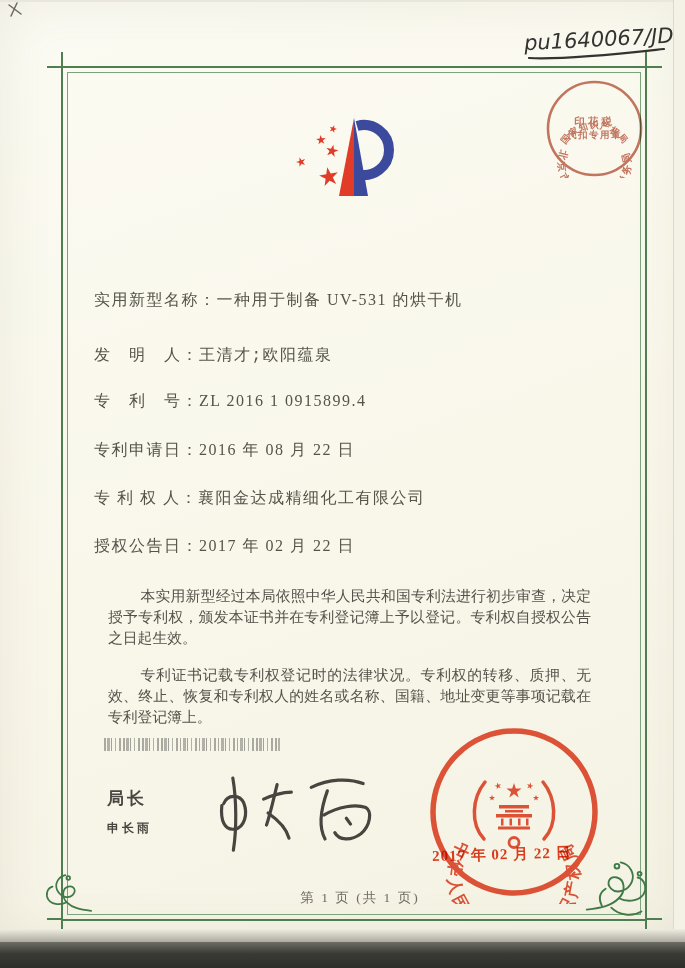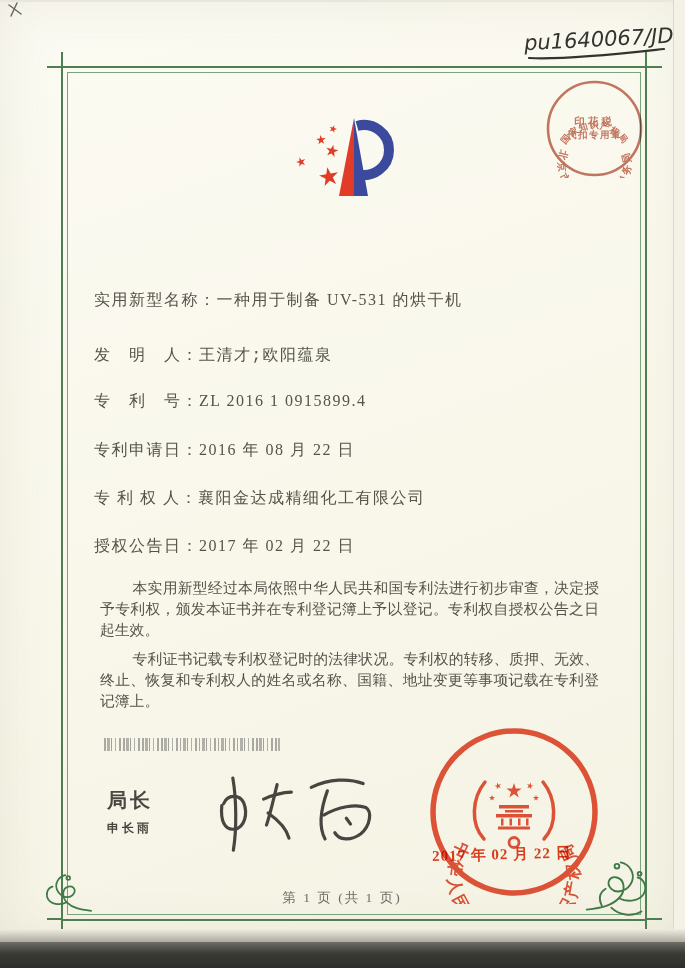--- a/index.html
+++ b/index.html
@@ -34,47 +34,47 @@
 
   .title{
     position:absolute;left:62px;top:202px;width:585px;margin:0;text-align:center;
     font-size:37px;font-weight:600;letter-spacing:9px;color:#4a4942;
   }
 
   .field{position:absolute;left:94px;font-size:16px;color:#56544a;letter-spacing:1.5px;white-space:nowrap;}
   .f0{top:290px;} .f1{top:345px;font-family:Liberation Mono, monospace;} .f2{top:391px;} .f3{top:440px;} .f4{top:488px;text-align:right;} .f5{top:536px;}
 
   .paras{position:absolute;left:92px;top:570px;width:515px;font-size:14.8px;line-height:21px;color:#54524a;text-align:justify;}
-  .paras p{margin:8px;text-indent:2.2em;}
+  .paras p{margin:16px;text-indent:2.2em;}
 
   .barcode{
     position:absolute;left:104px;top:738px;width:176px;height:13px;opacity:.75;
     background:repeating-linear-gradient(90deg,
       #8f8f89 0px,#8f8f89 1.5px,transparent 1.5px,transparent 3px,
       #9a9a93 3px,#9a9a93 5.5px,transparent 5.5px,transparent 7px,
       #85857f 7px,#85857f 8px,transparent 8px,transparent 11px,
       #9a9a93 11px,#9a9a93 12px,transparent 12px,transparent 14.5px,
       #8f8f89 14.5px,#8f8f89 17px,transparent 17px,transparent 19px);
   }
 
-  .signer-title{position:absolute;left:107px;top:787px;font-size:20px;letter-spacing:3px;color:#474640;font-weight:600;}
+  .signer-title{position:absolute;left:107px;top:787px;font-size:17px;letter-spacing:3px;color:#474640;font-weight:600;}
   .signer-name{position:absolute;left:107px;top:820px;font-size:12px;letter-spacing:3px;color:#474640;font-weight:600;}
   .signature{position:absolute;left:200px;top:768px;transform:rotate(-2deg);}
 
   .seal{position:absolute;left:424px;top:722px;mix-blend-mode:multiply;}
   .seal text{font-family:"Liberation Serif","DejaVu Serif",serif;font-weight:600;}
   .seal-date{
     position:absolute;left:432px;top:845px;width:160px;font-size:15px;font-weight:700;
     color:#e0401f;letter-spacing:1px;transform:rotate(-1.5deg);mix-blend-mode:multiply;white-space:nowrap;
   }
 
   .tax-stamp{position:absolute;left:545px;top:79px;opacity:.88;mix-blend-mode:multiply;}
   .tax-stamp text{font-family:"Liberation Serif","DejaVu Serif",serif;font-weight:600;}
 
-  .footer{position:absolute;left:62px;top:889px;width:560px;text-align:center;font-size:13.5px;color:#6e6c62;letter-spacing:2px;}
+  .footer{position:absolute;left:62px;top:889px;width:560px;text-align:center;font-size:13.5px;color:#6e6c62;letter-spacing:2px;padding-left:18px;}
 
   .flourish-br{position:absolute;left:583px;top:851px;}
   .flourish-bl{position:absolute;left:44px;top:866px;transform:scaleX(-1);}
   .pencil-mark{position:absolute;left:6px;top:2px;}
 </style>
 </head>
 <body>
 
 <div class="scan">
   <div class="page">

